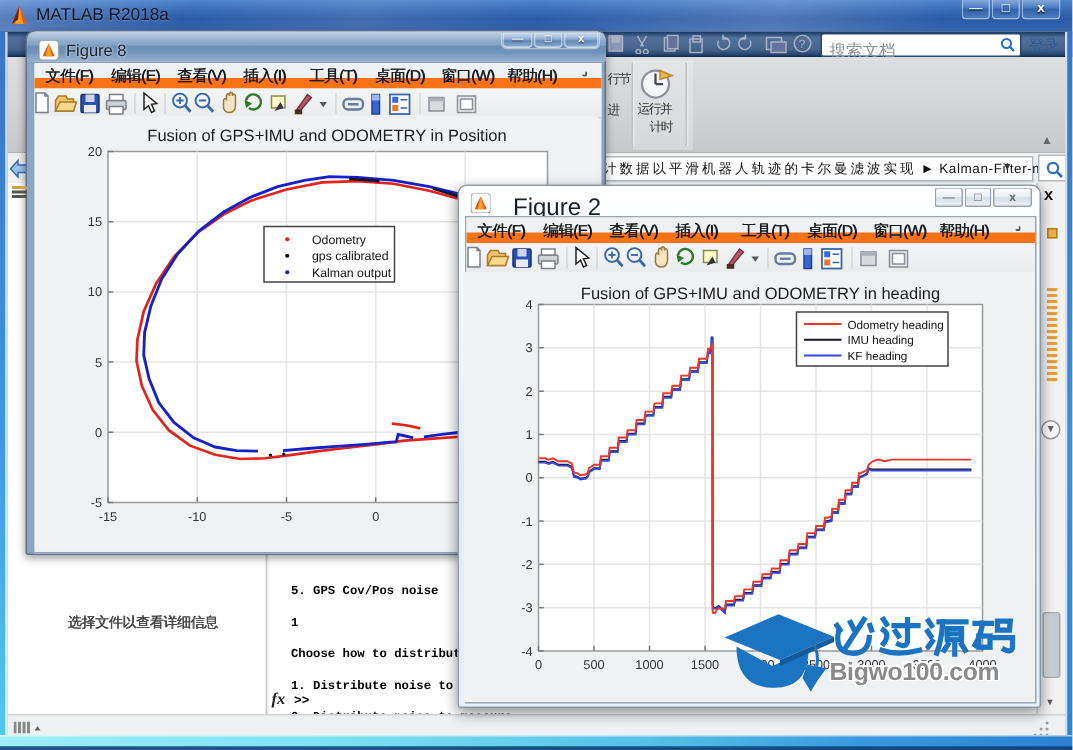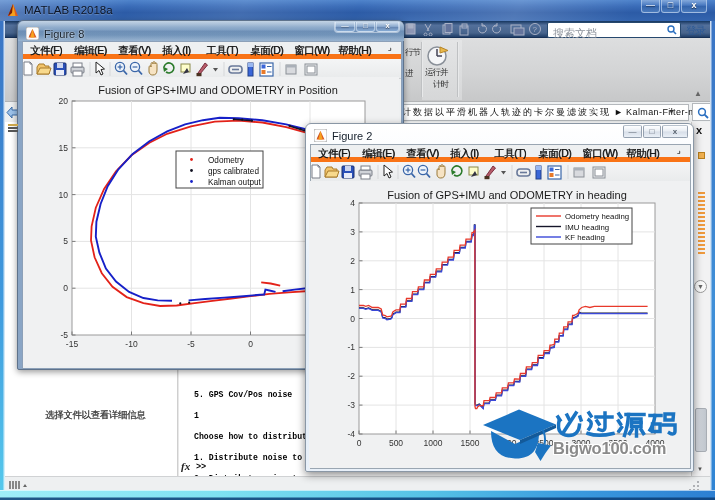--- a/index.html
+++ b/index.html
@@ -57,21 +57,21 @@
 background:linear-gradient(180deg,rgba(235,245,255,.55),rgba(130,165,210,.35) 50%,rgba(55,90,145,.45) 55%,rgba(150,190,235,.5));
 color:#fff;font-size:7.5px;line-height:8px;text-align:center;text-shadow:0 1px 1px rgba(0,0,0,.45)}
 .f1client{left:4px;top:20px;width:380px;height:328px;background:#eef0f1;border:1px solid #8ca0b8}
 #fig2{left:305px;top:123px;width:389px;height:349px;border:1px solid #8a97a5;border-radius:6px 6px 2px 2px;
 background:linear-gradient(180deg,#ffffff 0%,#eef5fc 30%,#dfeaf6 55%,#e8f0f9 100%);
 box-shadow:0 3px 9px rgba(0,0,0,.45)}
 .f2btn{top:1px;height:13px;border:1px solid #95a1b0;border-top:1px solid #b8c2cd;border-radius:2px;
 background:linear-gradient(180deg,#fdfeff,#e8edf3 48%,#d7dee8 52%,#eaf0f7);
 color:#5a6470;font-size:8px;line-height:11px;text-align:center}
 .f2client{left:4px;top:20px;width:381px;height:325px;background:#eef0f1;border:1px solid #9aa6b2}
-.fmenu{background:#eef0f1;border-bottom:5px solid #f97316}
+.fmenu{background:#eef0f1;border-bottom:7px solid #f97316}
 .fmenu span{position:absolute;top:2px;font-size:10.5px;color:#1a1a1a;letter-spacing:-.5px;text-shadow:0.4px 0 0 #1a1a1a}
 .ftools{background:linear-gradient(180deg,#f4f5f6,#e9ebec);border-bottom:1px solid #cfd1d3}
 
 #wm{left:478px;top:400px;width:237px;height:65px;z-index:40}
 #bigwo{left:75px;top:39px;font-size:16.5px;font-weight:bold;color:#8a8a8a;letter-spacing:-.2px;
 text-shadow:-1px -1px 0 #fff,1px -1px 0 #fff,-1px 1px 0 #fff,1px 1px 0 #fff,0 0 2px #fff}
 
 #bleft{left:0;top:21px;width:5px;height:469px;background:linear-gradient(180deg,#3a74c4,#3f9ade 60%,#55c8ec);box-shadow:inset -1.5px 0 0 rgba(255,255,255,.75)}
 #bright{left:710px;top:21px;width:5px;height:469px;background:linear-gradient(180deg,#3a74c4,#3f8fd8 60%,#2f84d4);box-shadow:inset 1.5px 0 0 rgba(255,255,255,.75)}
 #bbottom{left:0;top:490px;width:715px;height:10px;background:linear-gradient(90deg,#9feef8 0%,#7fe2f2 30%,#55c2e6 60%,#3a9ade 80%,#2d7fd2 100%);box-shadow:inset 0 -2.5px 0 rgba(10,60,116,.85),inset 0 1px 0 rgba(255,255,255,.6)}
@@ -354,21 +354,21 @@
     </g>
 </svg>
 
 <div class="abs" id="fig2">
  <svg class="abs" style="left:8px;top:5px" width="13" height="13" viewBox="0 0 13 13">
   <rect x="0" y="0" width="13" height="13" rx="2" fill="#fdfdfd" stroke="#9a9a9a" stroke-width="0.8"></rect>
   <polygon points="6.5,2 10.5,10.5 2.5,10.5" fill="#e05a1e"></polygon>
       <polygon points="6.5,2 8.6,10.5 4.4,10.5" fill="#f6a21e"></polygon>
       <polygon points="6.5,2 4.2,7.5 2.5,10.5" fill="#7a1f05"></polygon>
     </svg>
- <div class="abs" style="left:26px;top:6px;font-size:11px;color:#16202c">Figure 2</div>
+ <div class="abs" style="left:36px;top:6px;font-size:16px;color:#16202c">Figure 2</div>
  <div class="abs f2btn" style="left:317px;width:19px">—</div>
  <div class="abs f2btn" style="left:337px;width:18px">□</div>
  <div class="abs f2btn" style="left:356px;width:26px;font-weight:bold">x</div>
  <div class="abs f2client">
   <div class="abs fmenu" style="left:0;top:0;width:379px;height:17px">
    <span style="left:7px">文件(F)</span>
         <span style="left:51px">编辑(E)</span>
         <span style="left:95px">查看(V)</span>
         <span style="left:139px">插入(I)</span>
         <span style="left:183px">工具(T)</span>

